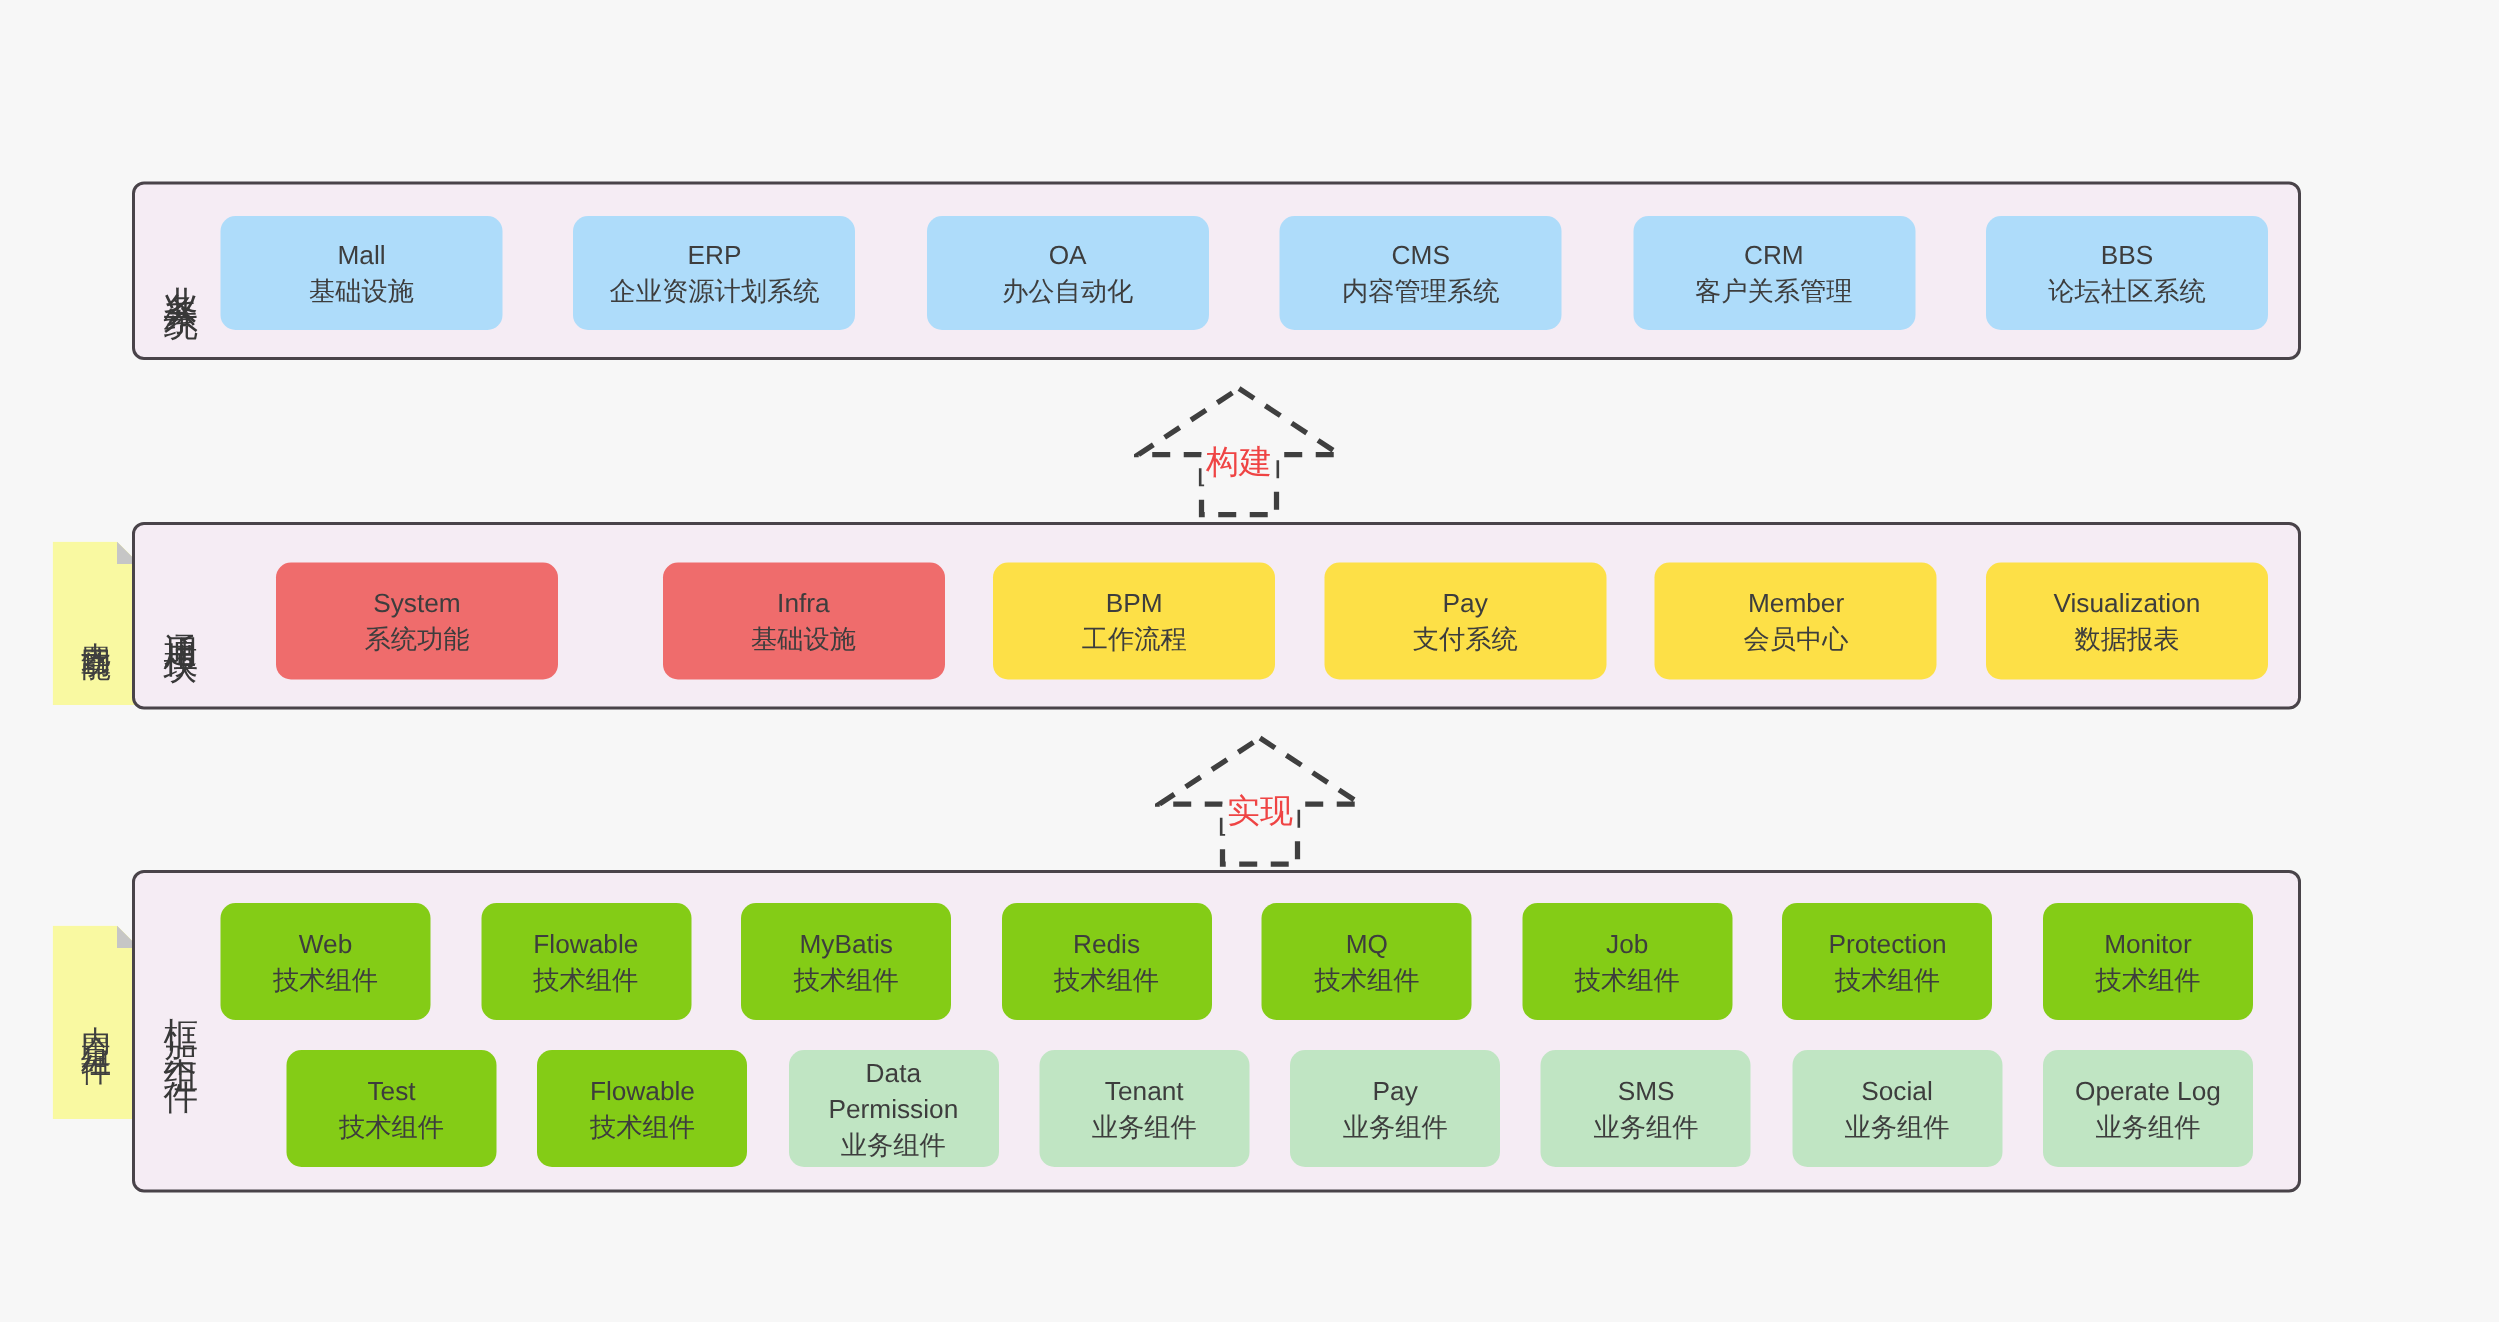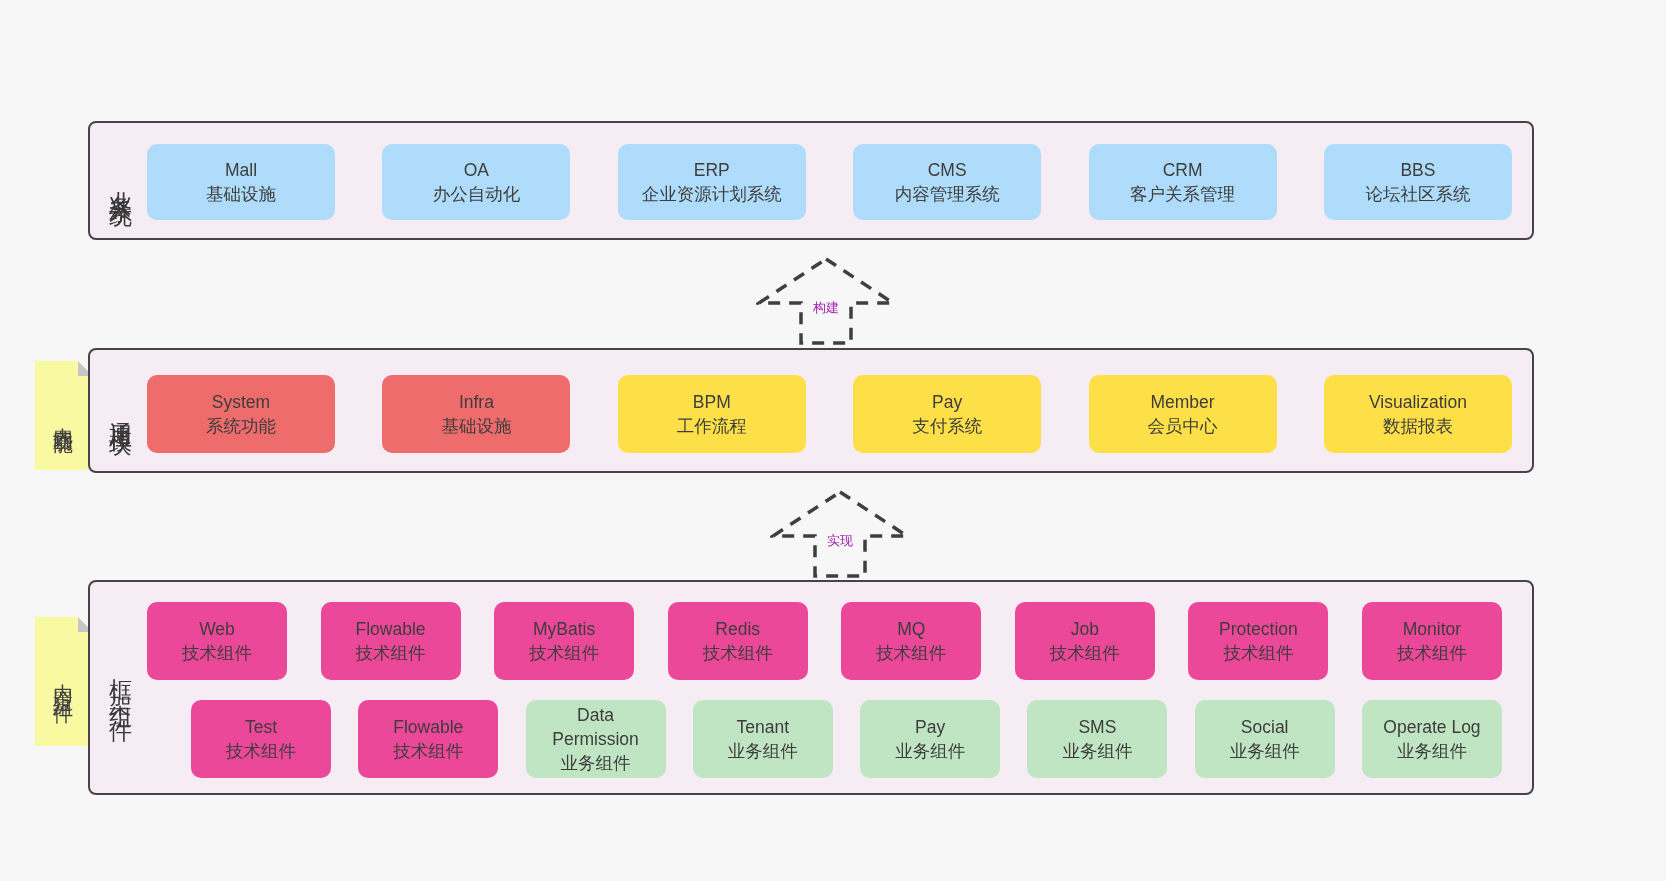--- a/index.html
+++ b/index.html
@@ -27,23 +27,23 @@
   #panel-framework .row2 { top:118px;padding-left:44px; }
 
   .box { border-radius:10px; display:flex; flex-direction:column; justify-content:center;
          align-items:center; text-align:center; font-size:17.5px; line-height:1.38;
          color:#3d3d3d; padding:0 8px; }
   .boxes.wide .box   { width:188px; height:76px; }
   #panel-modules .box{ height:78px; }
   .boxes.narrow .box { width:140px; height:78px; }
 
   .box.blue       { background:#aedcfa; }
-  .box.red        { background:#ef6c6c; }
+  .box.red        { background:#ef6c6c;margin-left:37px; }
   .box.pink       { background:#fde047; }
-  .box.green      { background:#ec4899; }
+  .box.green      { background:#84cc16; }
   .box.lightgreen { background:#c0e5c3; }
   .box .en, .box .zh { display:block; }
 
   
   .note { position:absolute; left:35px; width:58px; background:#f9f9a1; z-index:0;
           clip-path:polygon(0 0, calc(100% - 15px) 0, 100% 15px, 100% 100%, 0 100%); }
   #note-modules   { top:361px; height:109px; }
   #note-framework { top:617px; height:129px; }
   .note .fold { position:absolute; top:0; right:0; width:15px; height:15px;
                 background:#c6c6c6; clip-path:polygon(0 0, 100% 100%, 0 100%); }
@@ -53,21 +53,21 @@
   #note-modules .note-text   { letter-spacing:2px; }
   #note-framework .note-text { letter-spacing:7px; }
 
   
   .arrow { position:absolute; width:140px; height:90px; z-index:2; }
   #arrow-build     { left:756px; top:256px; }
   #arrow-implement { left:770px; top:489px; }
   .arrow svg { position:absolute; inset:0; }
   .arrow polygon { fill:none; stroke:#3f3f3f; stroke-width:3.5; stroke-dasharray:12 9; }
   .arrow-label { position:absolute; left:50%; top:52px; transform:translate(-50%,-50%);
-                 background:#f7f7f7; padding:0 3px; font-size:13px; color:#a21caf;
+                 background:#f7f7f7; padding:0 3px; font-size:22px; color:#ef4444;
                  white-space:nowrap; }
 </style>
 </head>
 <body>
 
 <div class="page">
 
   <div class="note" id="note-modules">
     <span class="fold"></span>
     <span class="note-text">内置功能</span>
@@ -78,26 +78,26 @@
   </div>
 
   <section class="panel" id="panel-business">
     <div class="v-label">业务系统</div>
     <div class="boxes wide" id="business-boxes">
         <div class="box blue">
           <span class="en">Mall</span>
           <span class="zh">基础设施</span>
         </div>
         <div class="box blue">
+          <span class="en">ERP</span>
+          <span class="zh">企业资源计划系统</span>
+        </div>
+        <div class="box blue">
           <span class="en">OA</span>
           <span class="zh">办公自动化</span>
-        </div>
-        <div class="box blue">
-          <span class="en">ERP</span>
-          <span class="zh">企业资源计划系统</span>
         </div>
         <div class="box blue">
           <span class="en">CMS</span>
           <span class="zh">内容管理系统</span>
         </div>
         <div class="box blue">
           <span class="en">CRM</span>
           <span class="zh">客户关系管理</span>
         </div>
         <div class="box blue">

